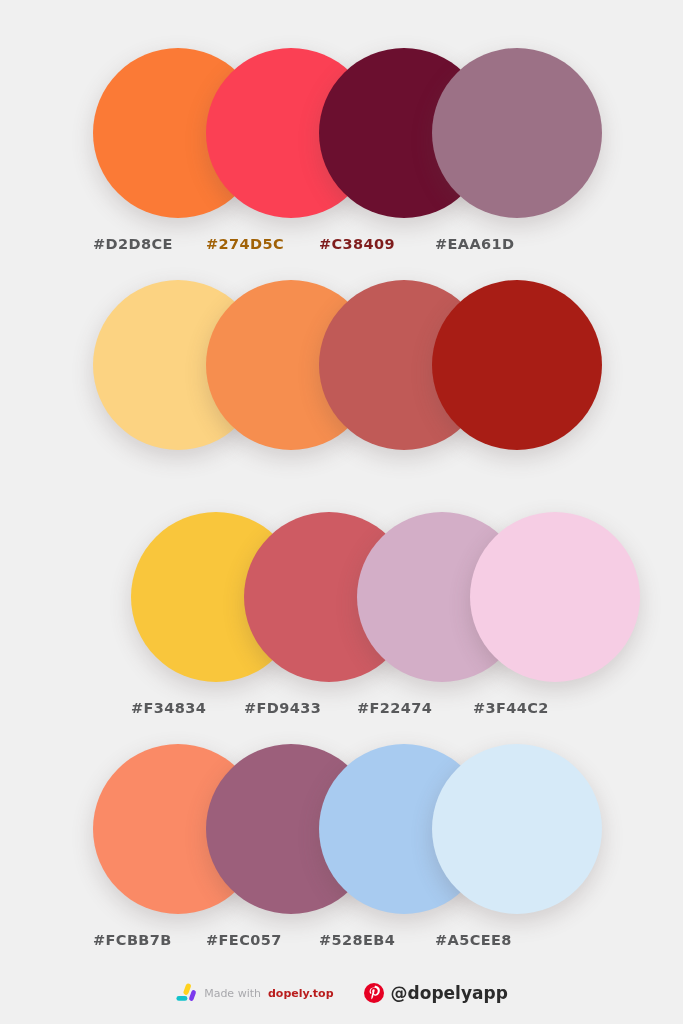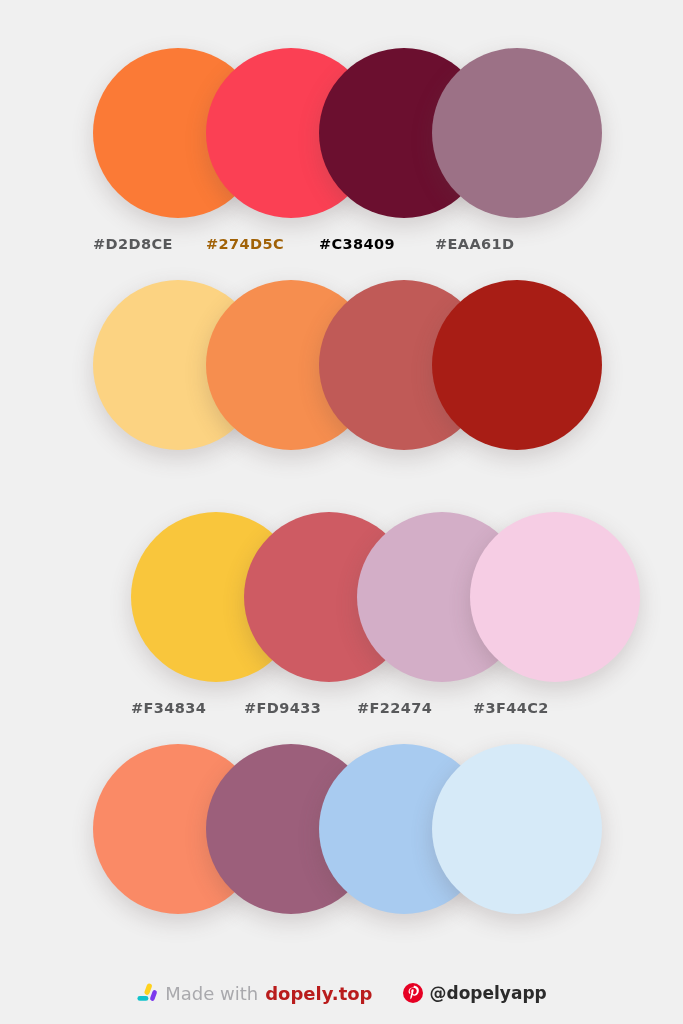--- a/index.html
+++ b/index.html
@@ -92,21 +92,21 @@
   }
 
   .footer-group {
     display: flex;
     align-items: center;
     gap: 7px;
   }
 
   .footer-text {
     font-family: "DejaVu Sans", "Liberation Sans", sans-serif;
-    font-size: 18px;
+    font-size: 11px;
     white-space: nowrap;
   }
 
   .made-with-text {
     color: #A9A9AD;
     font-weight: 400;
   }
 
   .brand-text {
     color: #b91c1c;
@@ -134,21 +134,21 @@
   <div class="palette-row" data-row="0">
     <div class="swatch-strip">
       <div class="swatch-circle" data-col="0" style="background-color: rgb(251, 122, 54);"></div>
       <div class="swatch-circle" data-col="1" style="background-color: rgb(251, 64, 84);"></div>
       <div class="swatch-circle" data-col="2" style="background-color: rgb(107, 15, 47);"></div>
       <div class="swatch-circle" data-col="3" style="background-color: rgb(156, 113, 134);"></div>
     </div>
     <div class="label-strip">
       <div class="swatch-label" data-col="0" style="color: rgb(88, 89, 91);">#D2D8CE</div>
       <div class="swatch-label" data-col="1" style="color: #a16207;">#274D5C</div>
-      <div class="swatch-label" data-col="2" style="color: #000000;">#C38409</div>
+      <div class="swatch-label" data-col="2" style="color: #7f1d1d;">#C38409</div>
       <div class="swatch-label" data-col="3" style="color: rgb(88, 89, 91);">#EAA61D</div>
     </div>
   </div>
 
   <div class="palette-row" data-row="1">
     <div class="swatch-strip">
       <div class="swatch-circle" data-col="0" style="background-color: rgb(252, 211, 130);"></div>
       <div class="swatch-circle" data-col="1" style="background-color: rgb(246, 142, 79);"></div>
       <div class="swatch-circle" data-col="2" style="background-color: rgb(192, 90, 87);"></div>
       <div class="swatch-circle" data-col="3" style="background-color: rgb(168, 29, 21);"></div>
@@ -169,20 +169,26 @@
       <div class="swatch-label" data-col="3" style="color: rgb(88, 89, 91);">#3F44C2</div>
     </div>
   </div>
 
   <div class="palette-row" data-row="3">
     <div class="swatch-strip">
       <div class="swatch-circle" data-col="0" style="background-color: rgb(250, 138, 102);"></div>
       <div class="swatch-circle" data-col="1" style="background-color: rgb(156, 95, 123);"></div>
       <div class="swatch-circle" data-col="2" style="background-color: rgb(168, 203, 240);"></div>
       <div class="swatch-circle" data-col="3" style="background-color: rgb(214, 234, 248);"></div>
+    </div>
+    <div class="label-strip">
+      <div class="swatch-label" data-col="0" style="color: rgb(88, 89, 91);">#FCBB7B</div>
+      <div class="swatch-label" data-col="1" style="color: rgb(88, 89, 91);">#FEC057</div>
+      <div class="swatch-label" data-col="2" style="color: rgb(88, 89, 91);">#528EB4</div>
+      <div class="swatch-label" data-col="3" style="color: rgb(88, 89, 91);">#A5CEE8</div>
     </div>
   </div>
 
   <div id="footer-bar">
 
     <div class="footer-group">
       <span class="icon-box">
         <svg width="22" height="22" viewBox="0 0 22 22">
           <rect x="9.6" y="1.4" width="5.2" height="11.6" rx="2.6" fill="#FFD21E" transform="rotate(20 12.2 7.2)"></rect>
           <rect x="15.2" y="8.0" width="4.6" height="11.0" rx="2.3" fill="#7C3AED" transform="rotate(20 17.5 13.5)"></rect>

